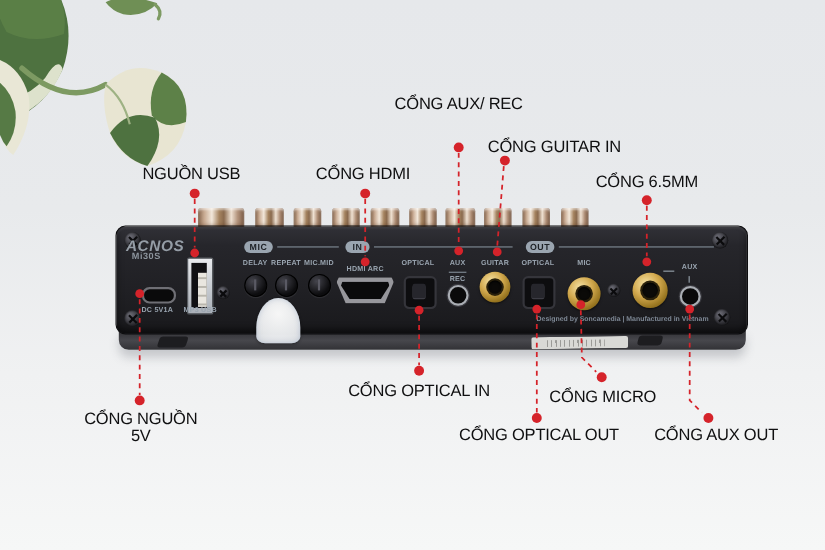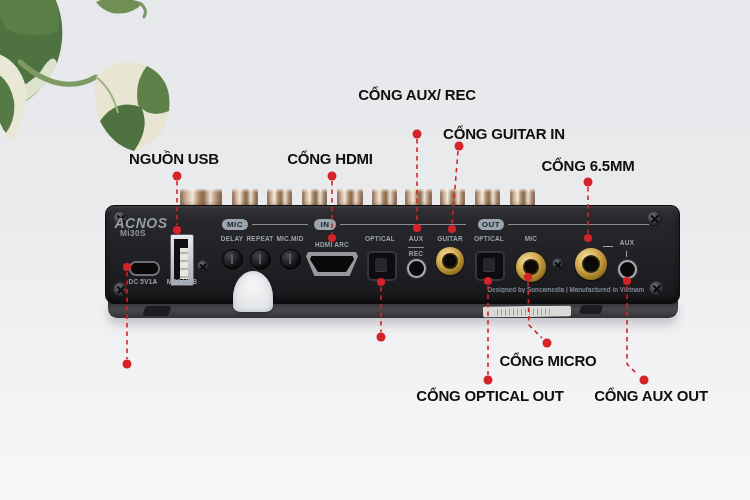--- a/index.html
+++ b/index.html
@@ -99,21 +99,21 @@
   .auxtick{left:520px;top:45px;width:1px;height:6px;background:#9aa5b0;}
   .footer{left:340px;top:80px;width:240px;color:#7d8794;font-size:9px;font-weight:bold;
     text-align:center;transform:scale(.70);transform-origin:center top;white-space:nowrap;}
   
   #sticker{position:absolute;left:233px;top:271px;width:40px;height:41px;z-index:4;
     background:radial-gradient(circle at 50% 35%,#ffffff,#eef0f2 60%,#dfe2e6 100%);
     border-radius:55% 55% 22% 22% / 72% 72% 16% 16%;
     box-shadow:0 1px 3px rgba(0,0,0,.35), inset 0 0 5px rgba(150,170,200,.5);opacity:.96;}
   
   #lines{position:absolute;left:0;top:0;width:750px;height:500px;z-index:5;pointer-events:none;}
-  .co{position:absolute;z-index:6;text-align:center;font-weight:bold;color:#0f0f10;
+  .co{position:absolute;z-index:6;text-align:center;font-weight:normal;color:#0f0f10;
     font-size:15px;line-height:16px;letter-spacing:-.2px;}
   .co-usb{left:114px;top:151px;width:120px;}
   .co-hdmi{left:270px;top:151px;width:120px;}
   .co-auxrec{left:337px;top:87px;width:160px;}
   .co-guitar{left:424px;top:126px;width:160px;}
   .co-65{left:518px;top:158px;width:140px;}
   .co-power{left:58px;top:373px;width:140px;}
   .co-optin{left:301px;top:348px;width:160px;}
   .co-optout{left:400px;top:388px;width:180px;text-align:center;}
   .co-micro{left:478px;top:353px;width:140px;}
@@ -263,17 +263,22 @@
     </g>
   </svg>
 
   <div class="co co-usb">NGUỒN USB</div>
   <div class="co co-hdmi">CỔNG HDMI</div>
   <div class="co co-auxrec">
     <div>CỔNG AUX/ REC</div>
   </div>
   <div class="co co-guitar">CỔNG GUITAR IN</div>
   <div class="co co-65">CỔNG 6.5MM</div>
+  <div class="co co-power">
+    <div>CỔNG NGUỒN</div>
+    <div>5V</div>
+  </div>
+  <div class="co co-optin">CỔNG OPTICAL IN</div>
   <div class="co co-optout">CỔNG OPTICAL OUT</div>
   <div class="co co-micro">CỔNG MICRO</div>
   <div class="co co-auxout">CỔNG AUX OUT</div>
 
 </div>
 
 </body></html>

